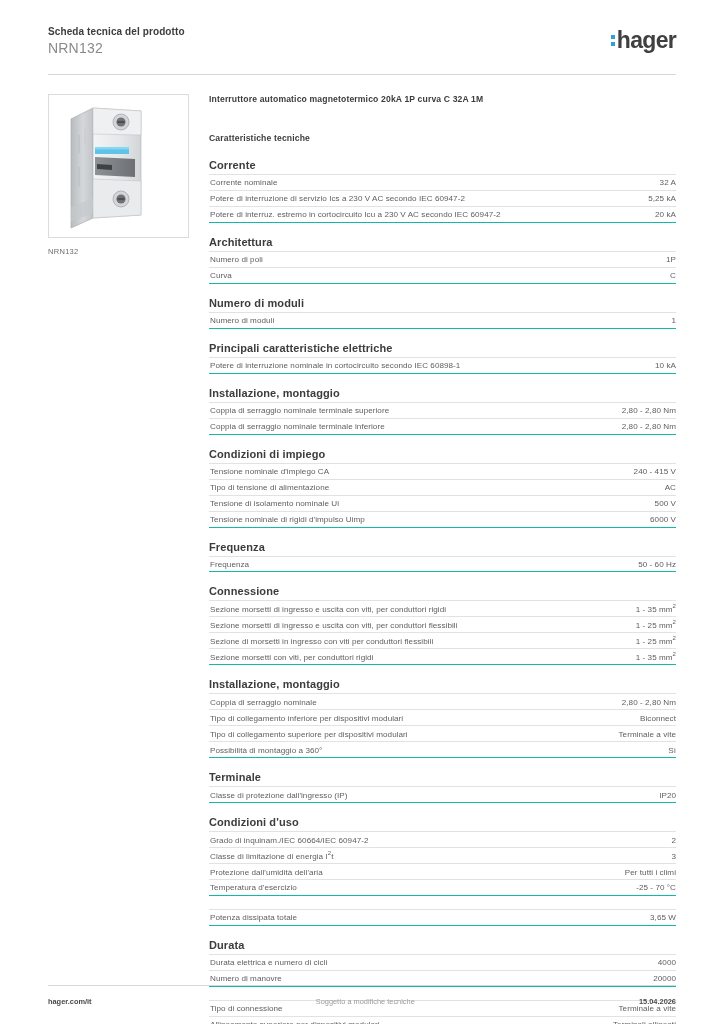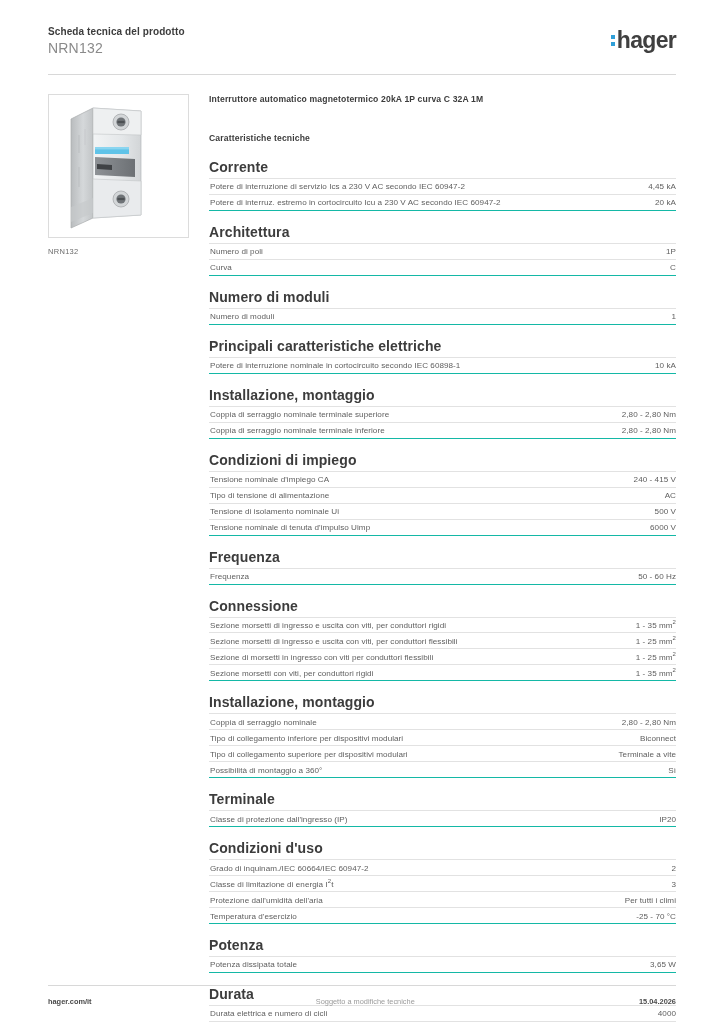--- a/index.html
+++ b/index.html
@@ -105,21 +105,21 @@
   }
   .spec-main-title {
     font-size: 8.6px;
     font-weight: bold;
     color: #3c3c3c;
     letter-spacing: .15px;
     margin-bottom: 16px;
   }
   .group { margin-bottom: 13px; }
   .group-title {
-    font-size: 14px;
+    font-size: 11px;
     font-weight: bold;
     color: #3c3c3c;
     letter-spacing: .1px;
     padding-bottom: 3px;
   }
   .row {
     display: flex;
     align-items: baseline;
     justify-content: space-between;
     border-top: 1px solid #e2e2e2;
@@ -228,22 +228,26 @@
       <div class="product-caption">NRN132</div>
     </div>
 
     <div class="spec-col">
       <div class="product-heading">Interruttore automatico magnetotermico 20kA 1P curva C 32A 1M</div>
       <div class="spec-main-title">Caratteristiche tecniche</div>
       <div id="groups-host">
           <div class="group">
             <div class="group-title">Corrente</div>
             <div class="row">
+              <div class="row-label">Corrente nominale</div>
+              <div class="row-value">32 A</div>
+            </div>
+            <div class="row">
               <div class="row-label">Potere di interruzione di servizio Ics a 230 V AC secondo IEC 60947-2</div>
-              <div class="row-value">4,45 kA</div>
+              <div class="row-value">5,25 kA</div>
             </div>
             <div class="row">
               <div class="row-label">Potere di interruz. estremo in cortocircuito Icu a 230 V AC secondo IEC 60947-2</div>
               <div class="row-value">20 kA</div>
             </div>
           </div>
           <div class="group">
             <div class="group-title">Architettura</div>
             <div class="row">
               <div class="row-label">Numero di poli</div>
@@ -287,21 +291,21 @@
             </div>
             <div class="row">
               <div class="row-label">Tipo di tensione di alimentazione</div>
               <div class="row-value">AC</div>
             </div>
             <div class="row">
               <div class="row-label">Tensione di isolamento nominale Ui</div>
               <div class="row-value">500 V</div>
             </div>
             <div class="row">
-              <div class="row-label">Tensione nominale di tenuta d'impulso Uimp</div>
+              <div class="row-label">Tensione nominale di rigidi d'impulso Uimp</div>
               <div class="row-value">6000 V</div>
             </div>
           </div>
           <div class="group">
             <div class="group-title">Frequenza</div>
             <div class="row">
               <div class="row-label">Frequenza</div>
               <div class="row-value">50 - 60 Hz</div>
             </div>
           </div>
@@ -363,21 +367,20 @@
             <div class="row">
               <div class="row-label">Protezione dall'umidità dell'aria</div>
               <div class="row-value">Per tutti i climi</div>
             </div>
             <div class="row">
               <div class="row-label">Temperatura d'esercizio</div>
               <div class="row-value">-25 - 70 °C</div>
             </div>
           </div>
           <div class="group">
-            <div class="group-title">Potenza</div>
             <div class="row">
               <div class="row-label">Potenza dissipata totale</div>
               <div class="row-value">3,65 W</div>
             </div>
           </div>
           <div class="group">
             <div class="group-title">Durata</div>
             <div class="row">
               <div class="row-label">Durata elettrica e numero di cicli</div>
               <div class="row-value">4000</div>

